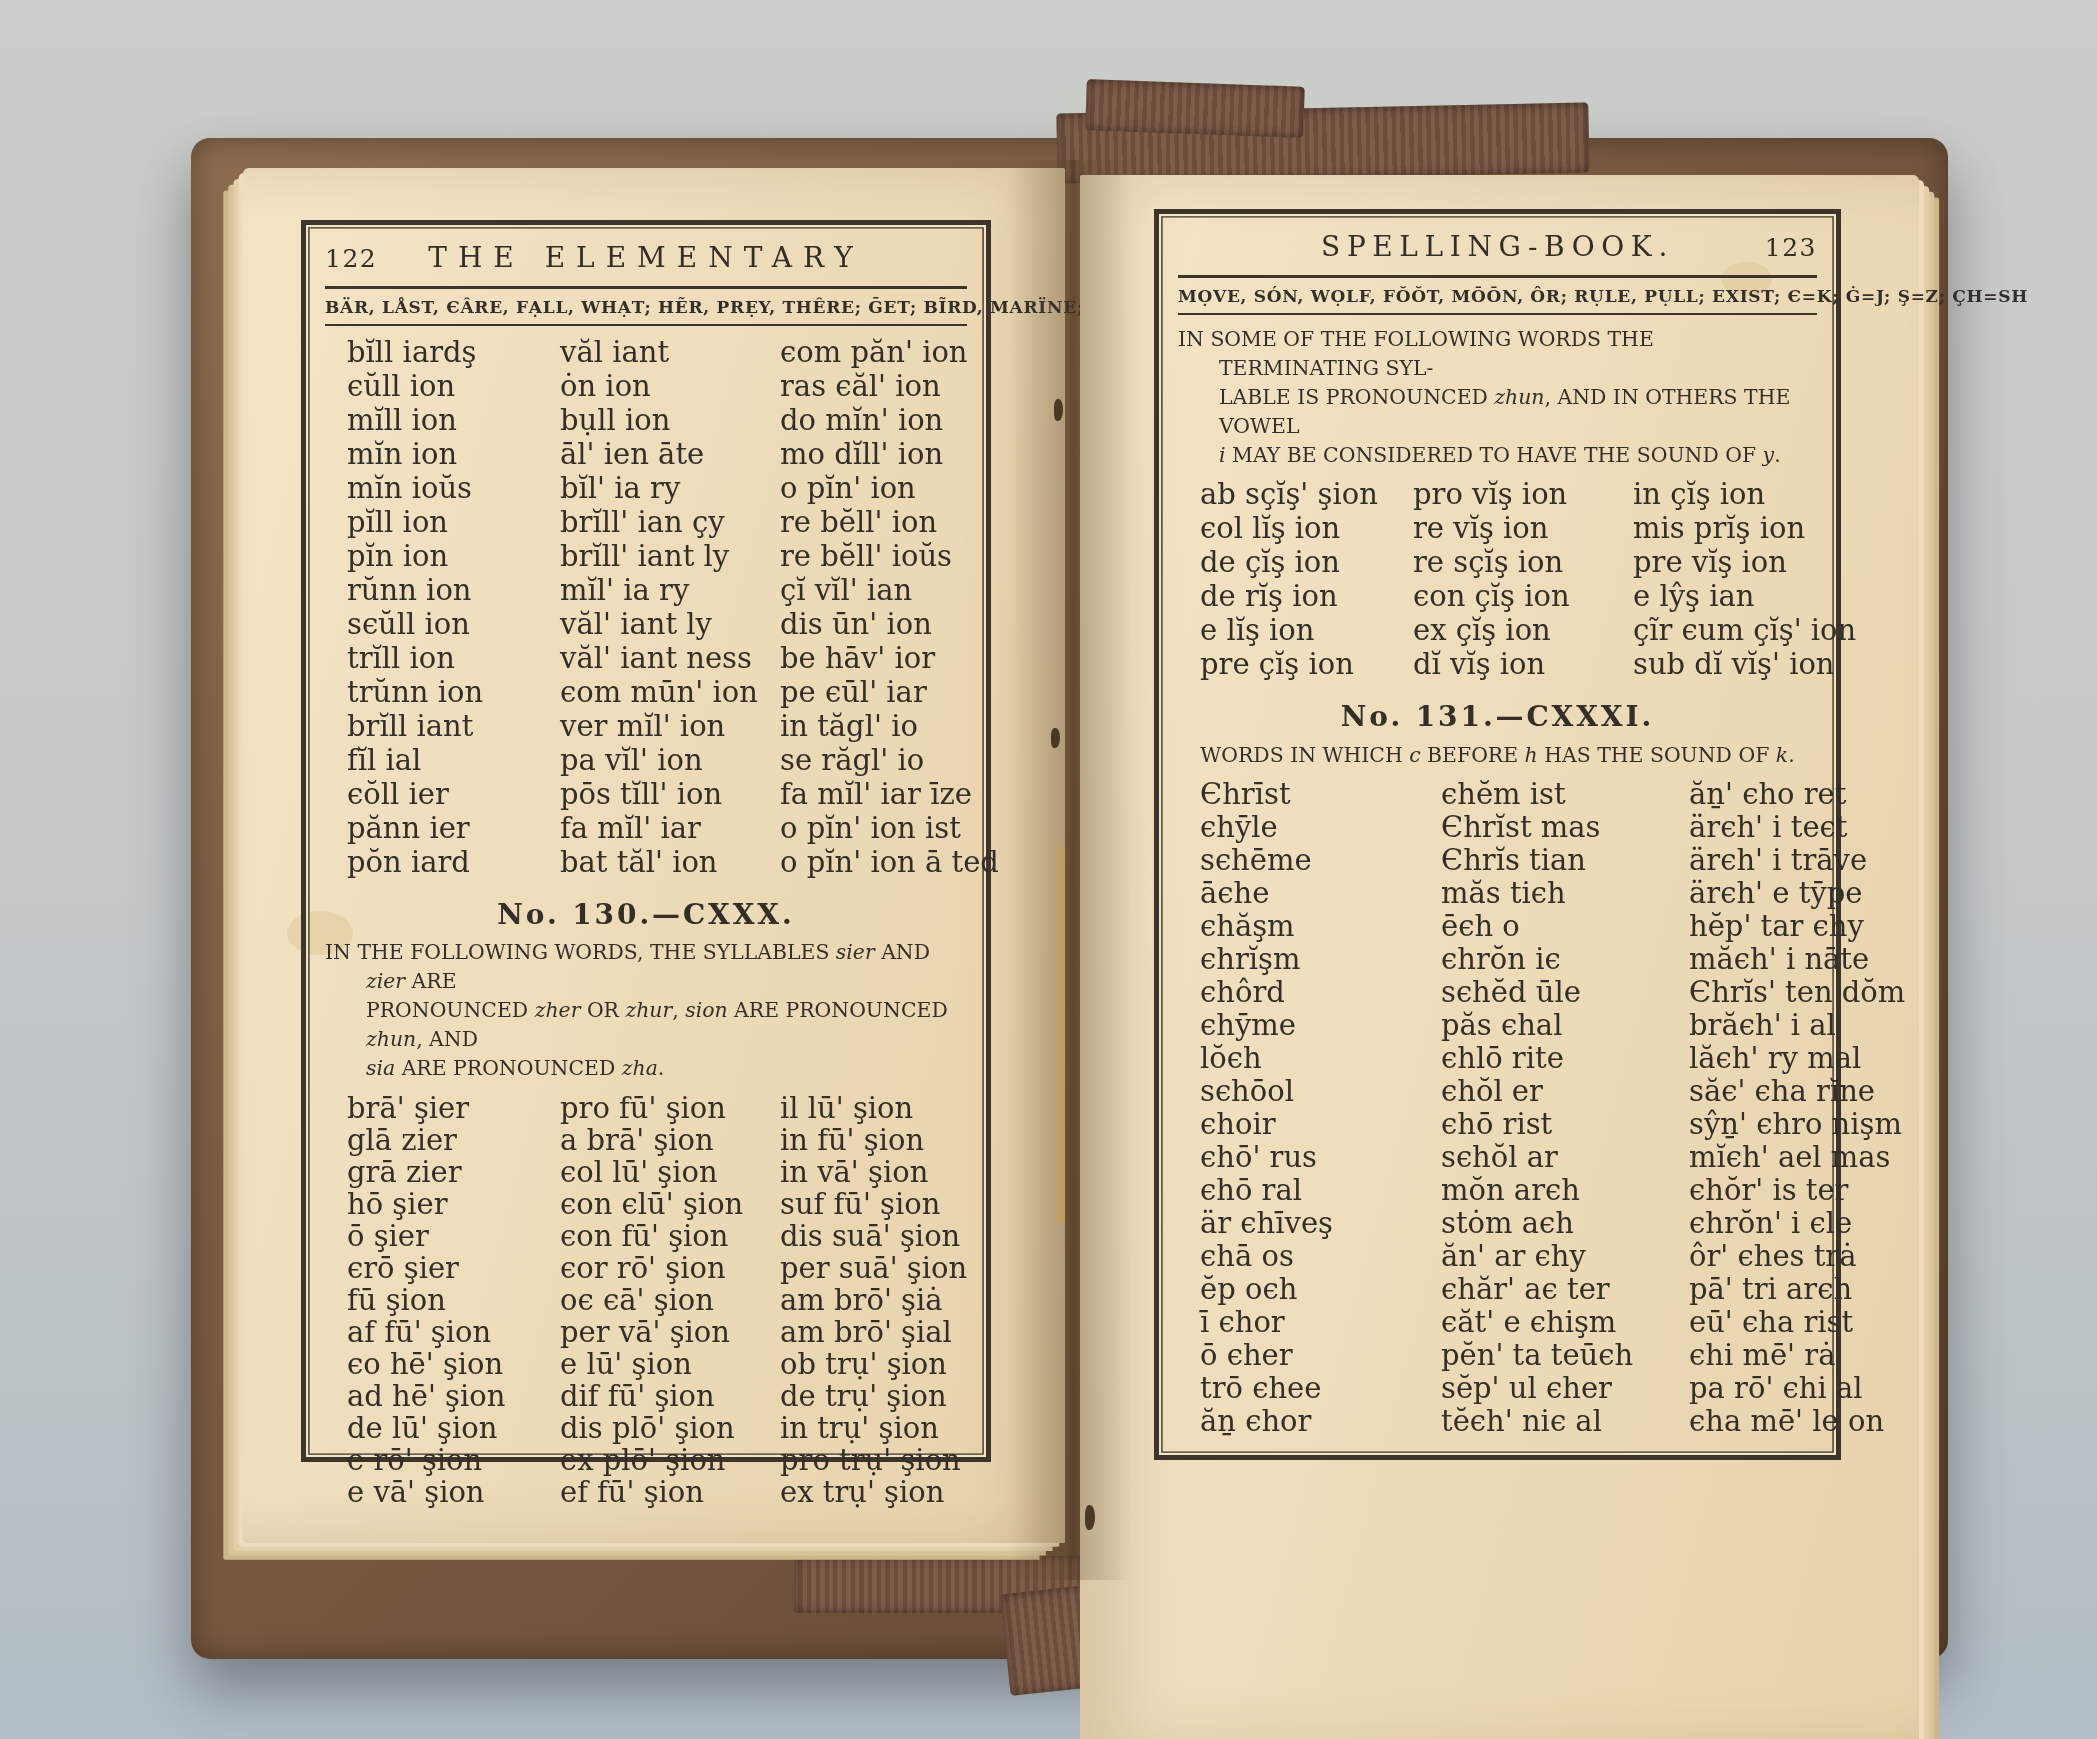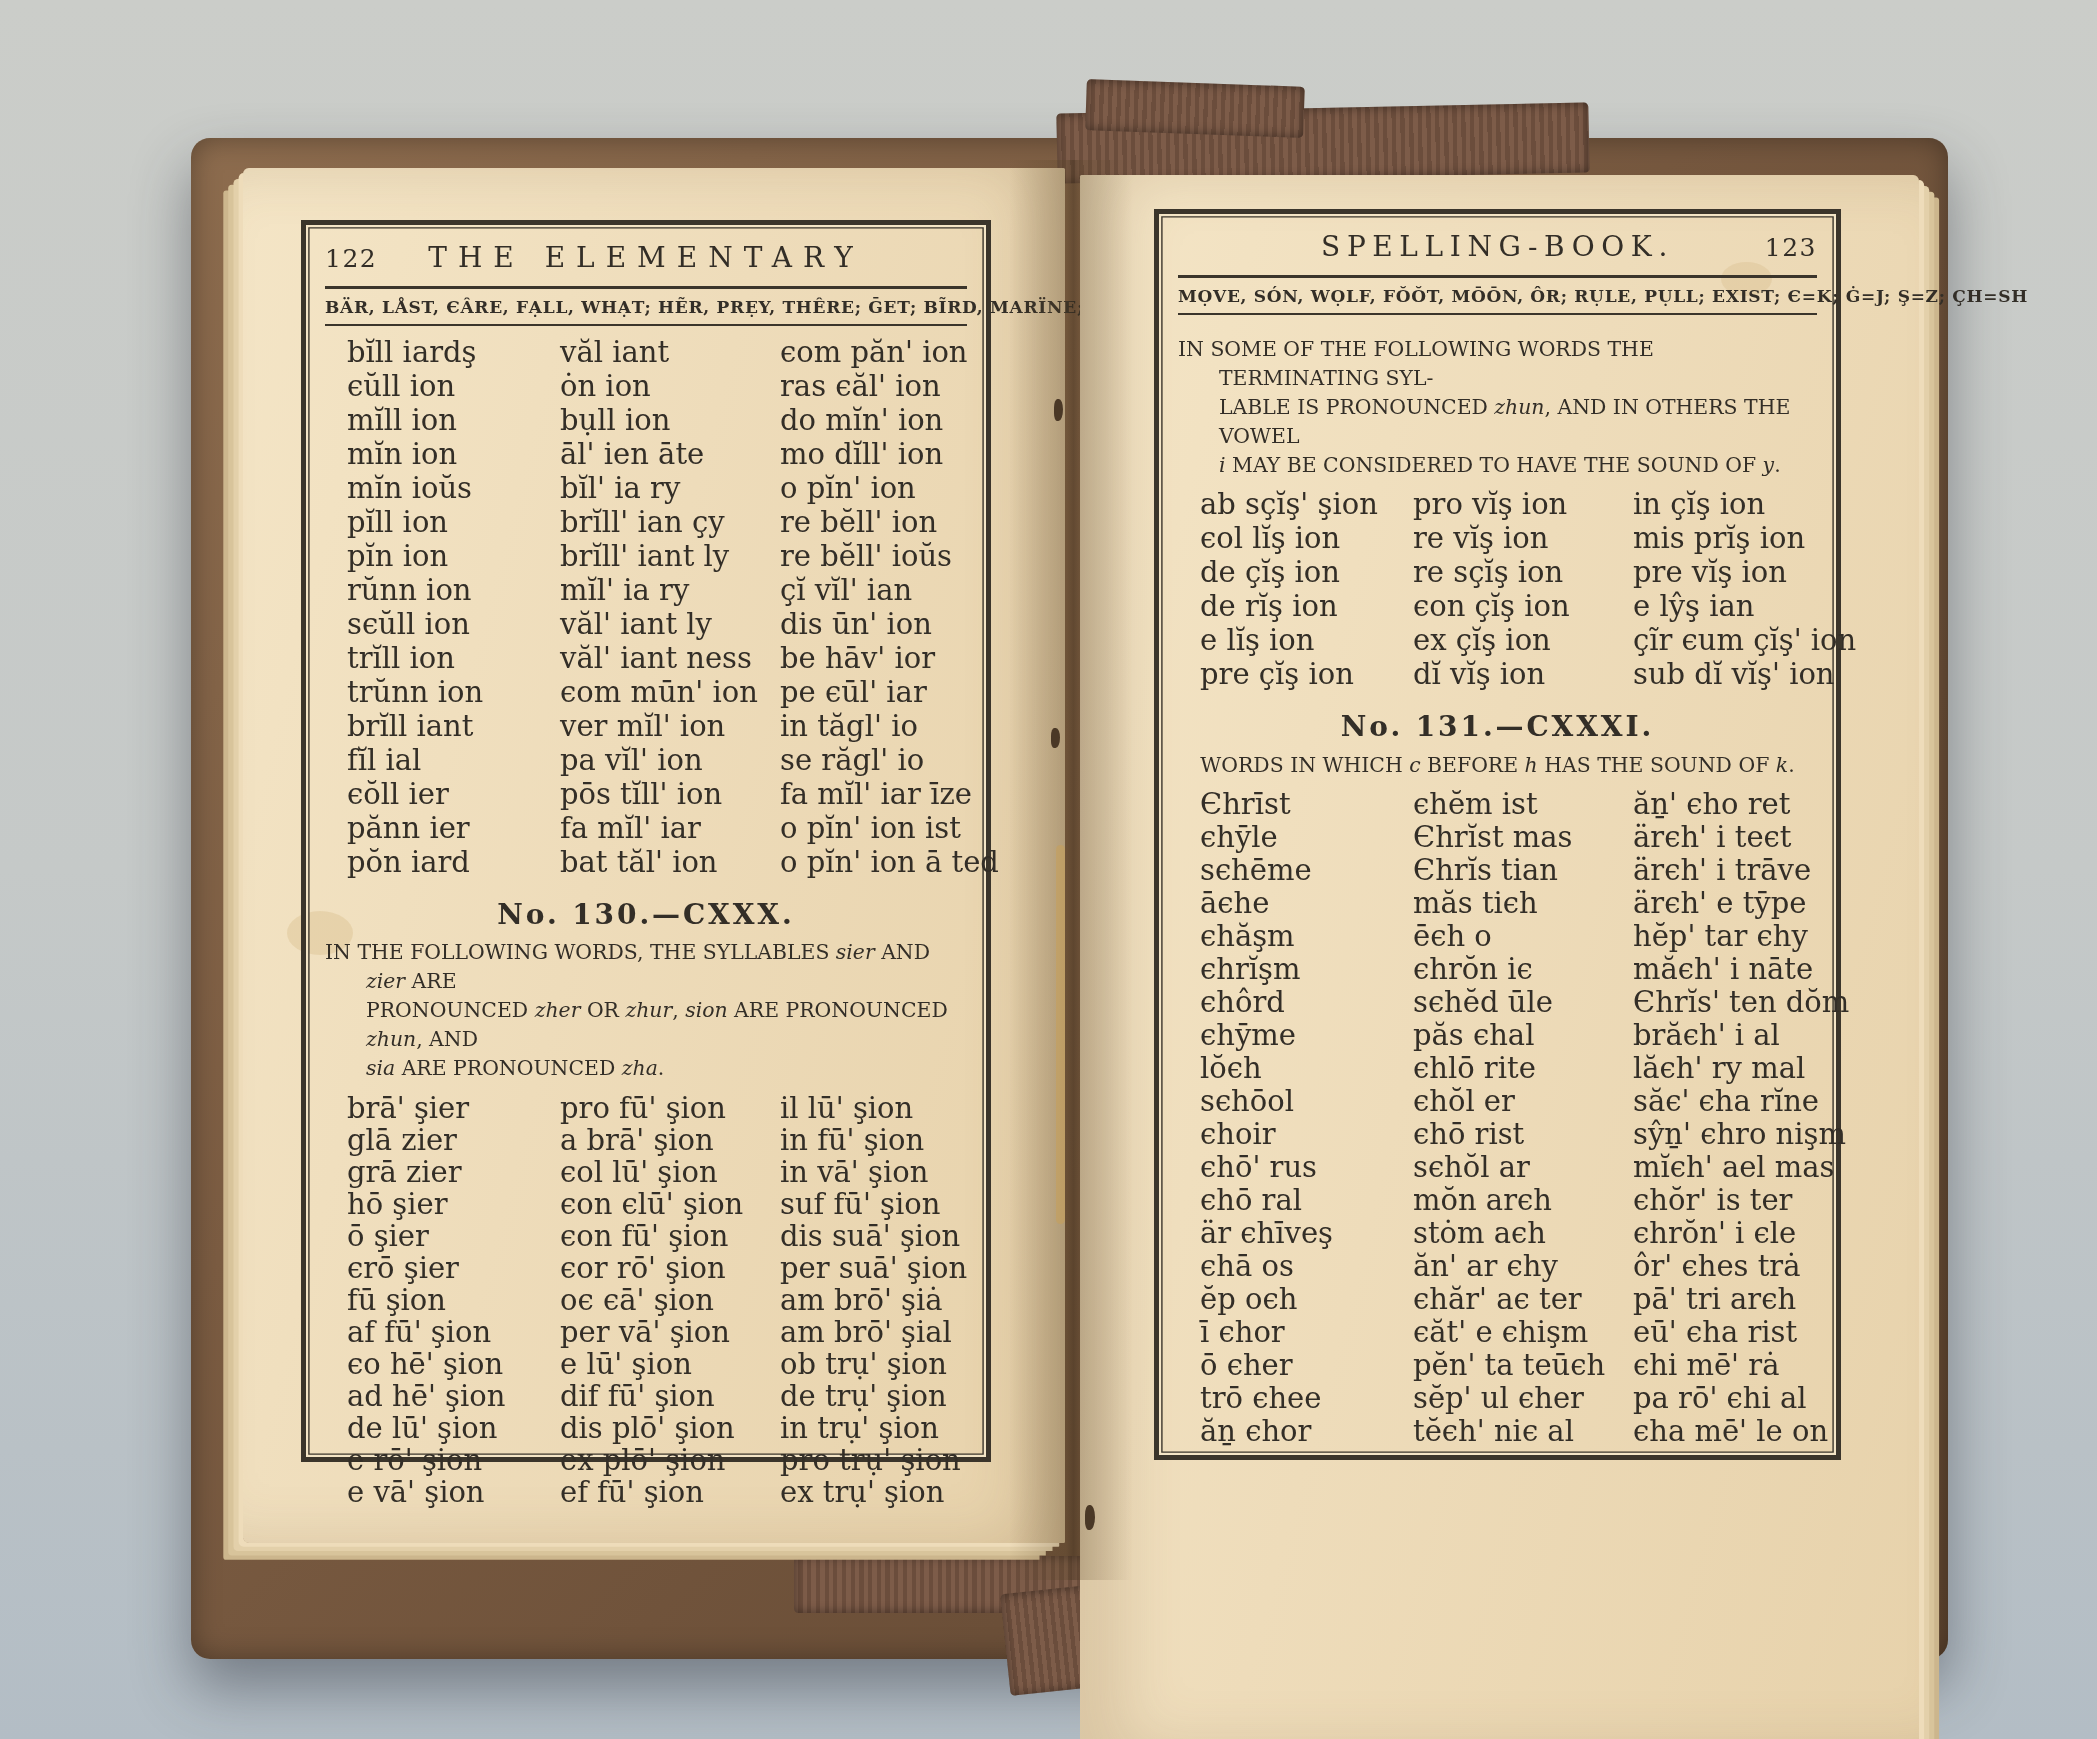--- a/index.html
+++ b/index.html
@@ -51,22 +51,22 @@
       letter-spacing:0.7px;padding:4.4px 0 2.9px 0;}
   .note{font-size:20.4px;line-height:29px;white-space:pre-wrap;}
   .hang{padding-left:41px;text-indent:-41px;}
   .it{font-style:italic;font-weight:400;letter-spacing:0;}
   .sechead{font-size:28px;font-weight:700;text-align:center;letter-spacing:2.9px;}
   .wlist{margin-top:8.7px;}
   .wrow{display:grid;grid-template-columns:213px 220px auto;padding-left:22px;}
   .wcell{white-space:nowrap;font-size:29px;}
   .lh47 .wrow{line-height:34px;}
   .lh44 .wrow{line-height:32px;}
-  .lh45 .wrow{line-height:33px;}
-  .mt26{margin-top:19px;} .mt14{margin-top:20px;} .mt10{margin-top:7.3px;}
+  .lh45 .wrow{line-height:33px;gap:28px;}
+  .mt26{margin-top:19px;} .mt14{margin-top:10px;} .mt10{margin-top:7.3px;}
   .center{text-align:center;padding-left:0;text-indent:0;}
 </style>
 </head>
 <body>
 
 <div id="stage">
 
   <div class="book-cover"></div>
 
   <div class="ribbon" style="left:1057px;top:79px;width:532px;height:109px;">

